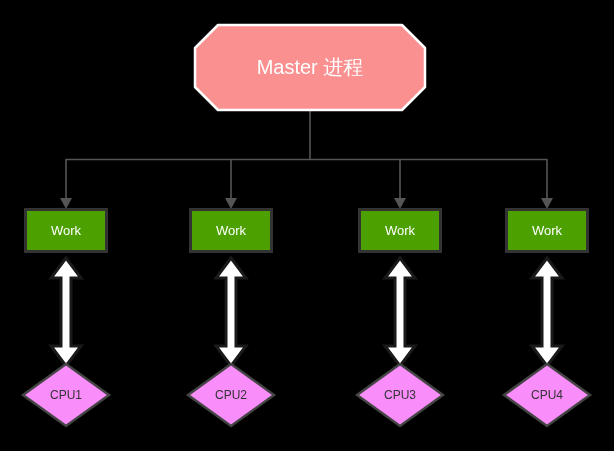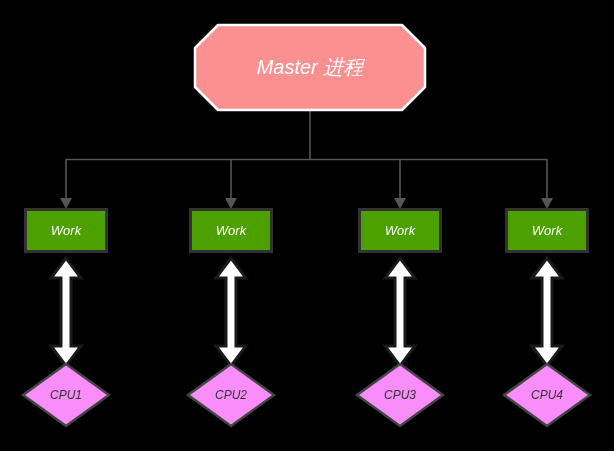--- a/index.html
+++ b/index.html
@@ -8,21 +8,20 @@
     padding: 0;
     background: #000000;
   }
   #canvas {
     position: relative;
     width: 614px;
     height: 451px;
     background: #000000;
     overflow: hidden;
     font-family: "Liberation Sans", "DejaVu Sans", sans-serif;
-    font-style: italic;
   }
   #diagram-svg {
     position: absolute;
     left: 0;
     top: 0;
     width: 614px;
     height: 451px;
     display: block;
   }
   .node-label {

